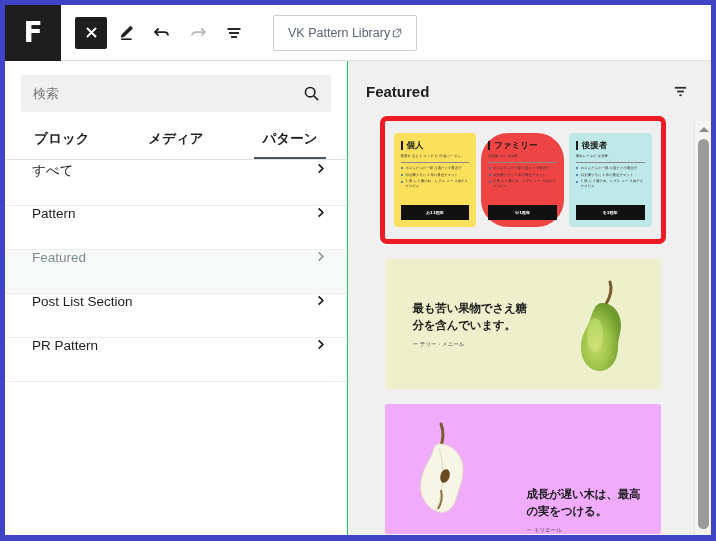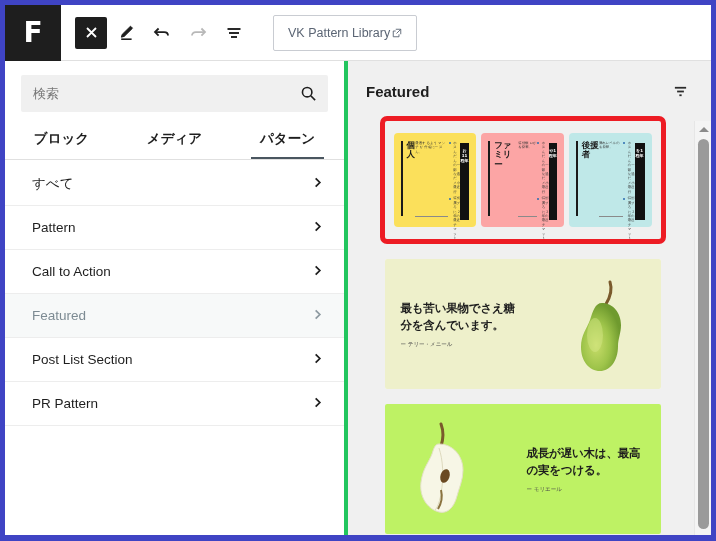--- a/index.html
+++ b/index.html
@@ -68,21 +68,21 @@
   .body-split {
     position: absolute; left: 0; top: 56px;
     width: 706px; height: 474px;
     display: flex;
   }
 
   
   .sidebar {
     width: 343px; height: 474px;
     background: #ffffff;
-    border-right: 4px solid #22c55e;
+    border-right: 1px solid #22c55e;
     display: flex; flex-direction: column;
     position: relative;
   }
   .search-wrap { padding: 14px 16px 0 16px; }
   .search-box {
     position: relative;
     height: 37px;
     background: #f0f0f0;
     border-radius: 2px;
     display: flex; align-items: center;
@@ -121,21 +121,21 @@
   }
   .tab.active::after {
     content: "";
     position: absolute; left: 18%; right: 18%; bottom: 0;
     height: 2.5px; background: #4a5660;
   }
 
   .cat-list { flex: 1; overflow: hidden; padding-top: 2px; }
   .cat-item {
     height: 44px;
-    display: flex; align-items: center; justify-content: space-between;
+    display: flex; justify-content: space-between;
     padding: 0 20px 0 27px;
     font-size: 13.5px;
     color: #1e1e1e;
     border-bottom: 1px solid #ededed;
     cursor: pointer;
     background: transparent;
   }
   .cat-item.selected { background: #f7f9f9; color: #7d8b93; }
   .cat-item.selected .chev svg { stroke: #8d9aa1; }
   .chev svg { stroke: #1e1e1e; fill: none; stroke-width: 1.9; }
@@ -186,24 +186,24 @@
   .pricing-pattern {
     background: #f0f0f0;
     padding: 12px 9px;
     display: flex; gap: 5px;
     height: 118px;
   }
   .price-card {
     flex: 1;
     border-radius: 4px;
     padding: 8px 7px 7px 7px;
-    display: flex; flex-direction: row;
+    display: flex; flex-direction: column;
   }
   .price-card.c1 { background: #fbe05b; }
-  .price-card.c2 { background: #fca5a5; }
+  .price-card.c2 { background: #ef4444; border-radius: 27px; }
   .price-card.c3 { background: #bfe8e8; }
   .price-title {
     font-size: 8.5px; font-weight: 700; color: #1a1a1a;
     border-left: 2.5px solid #1a1a1a;
     padding-left: 4px; line-height: 1.1;
     margin-bottom: 4px;
     font-family: "DejaVu Sans", sans-serif;
   }
   .price-sub {
     font-size: 3.4px; color: #333; line-height: 1.25;
@@ -232,31 +232,31 @@
   }
 
   
   .quote-pattern {
     height: 130px;
     position: relative;
     display: flex; align-items: center;
     padding: 0 16px;
   }
   .quote-a { background: #eef0cb; }
-  .quote-b { background: #bef264; }
+  .quote-b { background: #f0abfc; align-items: flex-end; }
   .quote-text {
     font-size: 11.5px; font-weight: 700; color: #1d1d1d;
     line-height: 1.42; letter-spacing: -0.2px;
     font-family: "DejaVu Sans", sans-serif;
   }
   .quote-by {
     font-size: 5.5px; color: #4a4a4a; margin-top: 8px;
     font-family: "DejaVu Sans", sans-serif;
   }
-  .quote-a .quote-copy { width: 120px; }
+  .quote-a .quote-copy { width: 120px; margin-left: 12px; }
   .quote-b .quote-copy { width: 118px; margin-left: auto; }
 
   
   .pear-whole {
     position: absolute; right: 26px; top: 14px;
     width: 66px; height: 102px;
   }
   .pear-half {
     position: absolute; left: 26px; top: 14px;
     width: 72px; height: 100px;
@@ -384,28 +384,20 @@
 
         <div class="cat-item">
           <span>Pattern</span>
           <span class="chev">
             <svg width="13" height="13" viewBox="0 0 14 14">
                 <path d="M5 2.5 L9.5 7 L5 11.5"></path>
               </svg>
           </span>
         </div>
 
-        <div class="cat-item">
-          <span>Call to Action</span>
-          <span class="chev">
-            <svg width="13" height="13" viewBox="0 0 14 14">
-                <path d="M5 2.5 L9.5 7 L5 11.5"></path>
-              </svg>
-          </span>
-        </div>
 
         <div class="cat-item selected">
           <span>Featured</span>
           <span class="chev">
             <svg width="13" height="13" viewBox="0 0 14 14">
                 <path d="M5 2.5 L9.5 7 L5 11.5"></path>
               </svg>
           </span>
         </div>
 

